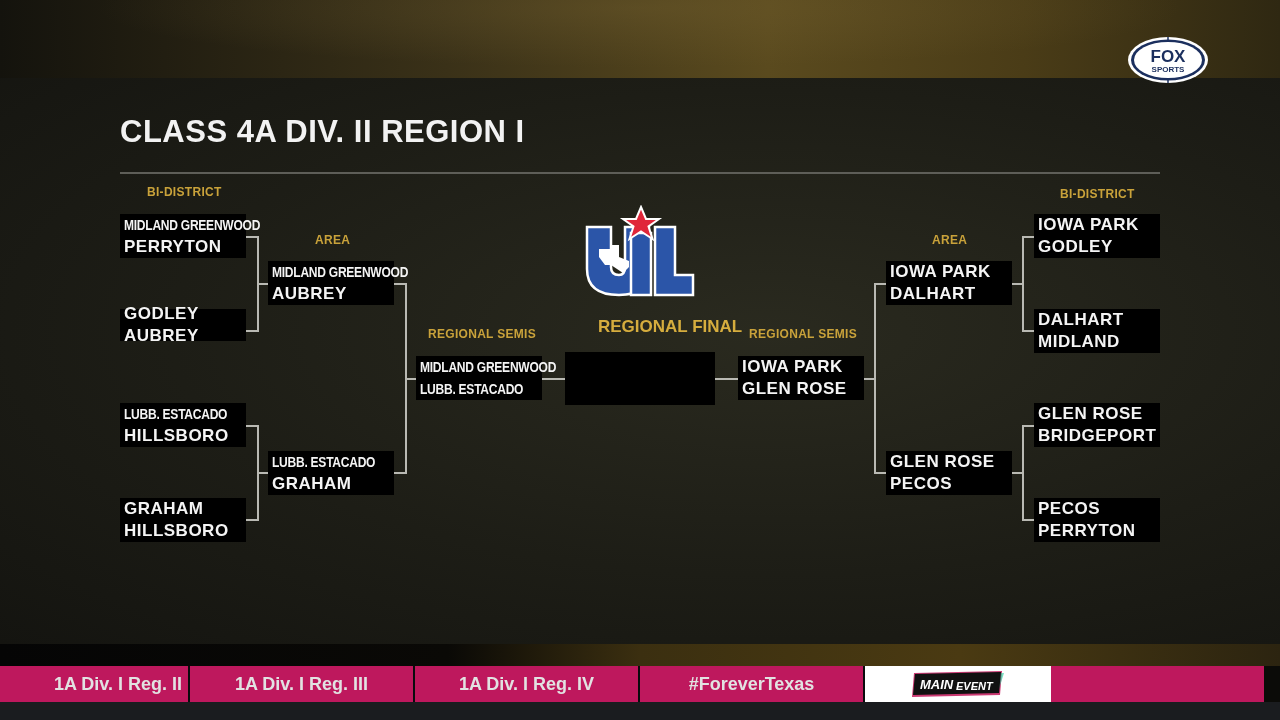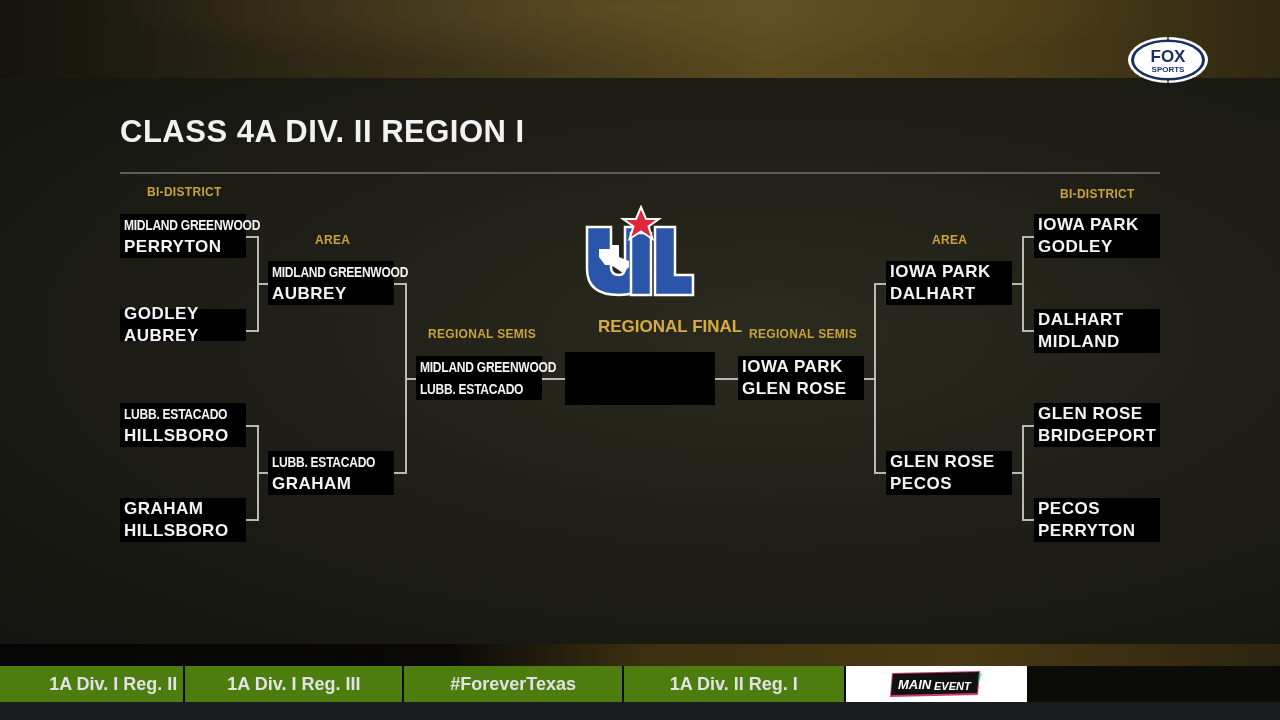--- a/index.html
+++ b/index.html
@@ -44,21 +44,21 @@
       position:absolute; background:#000; padding:0 4px; box-sizing:border-box;
       display:flex; flex-direction:column; justify-content:center;
     }
     .team-box span { display:block; color:#f4f4f4; font-weight:bold; white-space:nowrap; line-height:22px; }
     .t-lg { font-size:17px; letter-spacing:0.5px; }
     .t-sm { font-size:14px; letter-spacing:-0.3px; transform:scaleX(0.86); transform-origin:left center; }
     .final-box { position:absolute; left:565px; top:352px; width:150px; height:53px; background:#000; }
     .line { position:absolute; background:#b9b9b3; }
     .uil-logo { position:absolute; left:585px; top:205px; width:110px; height:92px; }
     .ticker {
-      position:absolute; left:0; top:666px; width:1027px; height:36px; background:#4d7c0f;
+      position:absolute; left:0; top:666px; width:1264px; height:36px; background:#be185d;
       display:flex;
     }
     .tick-item {
       height:36px; display:flex; align-items:center; justify-content:center;
       color:#e2e2e2; font-size:18px; font-weight:bold; box-sizing:border-box;
       border-right:2px solid #0a0b0d;
     }
     .tick-sponsor { background:#fff; width:186px; height:36px; display:flex; align-items:center; justify-content:center; }
     .bottom-band { position:absolute; left:0; top:702px; width:1280px; height:18px; background:#1a1c1f; }
   </style>
@@ -191,22 +191,22 @@
 <div class="line" style="left:1022px; top:330px; width:12px; height:2px;"></div>
 
 <div class="line" style="left:1012px; top:472px; width:11px; height:2px;"></div>
 <div class="line" style="left:1022px; top:425px; width:2px; height:96px;"></div>
 <div class="line" style="left:1022px; top:425px; width:12px; height:2px;"></div>
 <div class="line" style="left:1022px; top:519px; width:12px; height:2px;"></div>
 
 <div class="ticker">
   <div class="tick-item" style="width:190px; justify-content:flex-end; padding-right:6px;">1A Div. I Reg. II</div>
   <div class="tick-item" style="width:225px;">1A Div. I Reg. III</div>
+  <div class="tick-item" style="width:225px;">1A Div. I Reg. IV</div>
   <div class="tick-item" style="width:225px;text-align:right;">#ForeverTexas</div>
-  <div class="tick-item" style="width:228px;">1A Div. II Reg. I</div>
   <div class="tick-sponsor">
     <svg width="96" height="28" viewBox="0 0 96 28">
       <polygon points="4,3 92,1 90,25 2,27" fill="#c2185b" opacity="0.85"></polygon>
       <polygon points="6,5 94,3 88,22 4,24" fill="#20c997" opacity="0.6"></polygon>
       <polygon points="5,4 91,2 89,23 3,25" fill="#111"></polygon>
       <text x="10" y="19" font-family="Liberation Sans, sans-serif" font-weight="bold" font-style="italic" font-size="13" fill="#ffffff">MAIN</text>
       <text x="46" y="20" font-family="Liberation Sans, sans-serif" font-weight="bold" font-style="italic" font-size="11" fill="#ffffff">EVENT</text>
     </svg>
   </div>
 </div>

